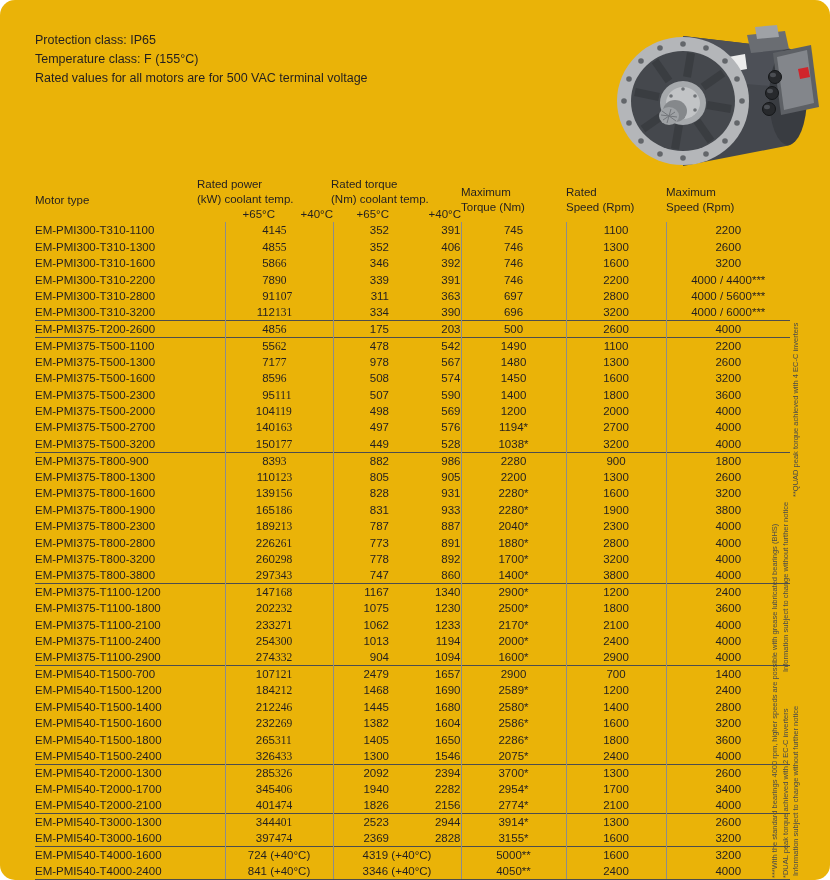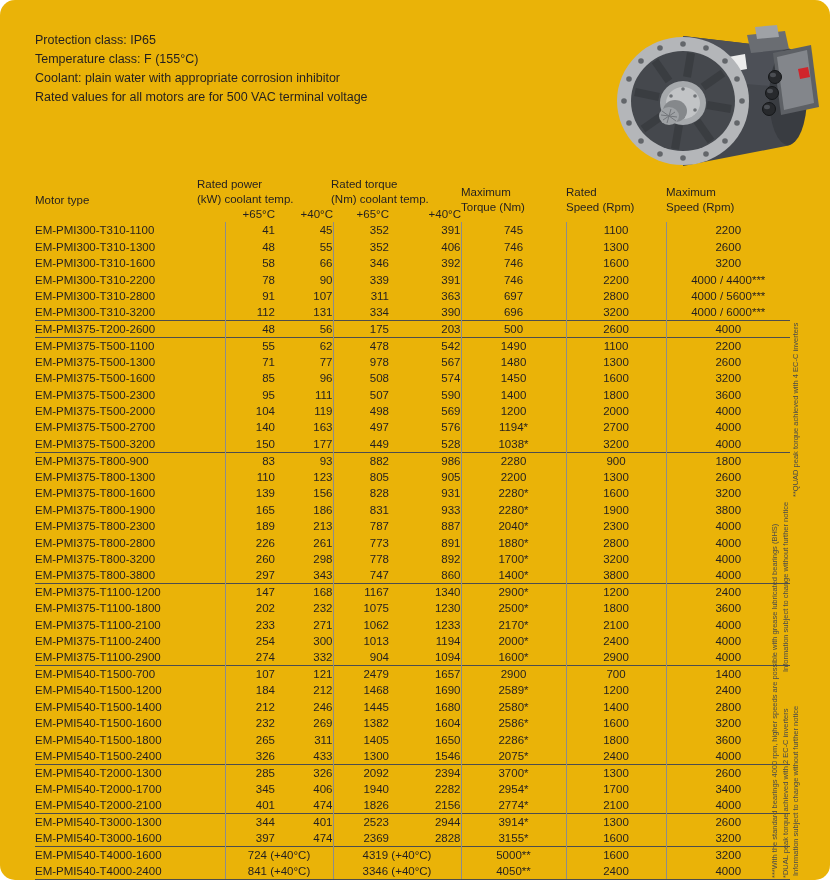--- a/index.html
+++ b/index.html
@@ -19,40 +19,39 @@
   th.h-group { text-align:left; vertical-align:top; line-height:14.5px;margin-top:16px; }
   th.h-group .gi { text-indent:-28px; }
   th.h-group .gt { text-indent:-2px; }
   th.h-tall { text-align:left; vertical-align:bottom; line-height:15px; padding-left:6px; }
   th.h-temp { text-align:right; }
   th.pr-a { padding-right:13px; } th.pr-b { padding-right:15px; }
   th.pr-c { padding-right:8px; } th.pr-d { padding-right:23px; }
   tbody td { height:16.45px; }
   td.c-name { text-align:left; }
   td.c-p65 { text-align:right; padding-right:3px; }
-  td.c-p40 { text-align:right; padding-right:11px; }
+  td.c-p40 { text-align:left; padding-right:11px;font-family:Liberation Serif, serif; }
   td.c-t65 { text-align:right; padding-right:4px; }
   td.c-t40 { text-align:right; padding-right:20px; }
   td.c-max, td.c-rs, td.c-ms, td.c-merge { text-align:center; }
   td.bl { border-left:1px solid #8c8c8c; }
   tbody tr.group-start td { border-top:1.5px solid #4d4d4d; }
   tbody tr:last-child td { border-bottom:1.5px solid #4d4d4d; }
 
   .vnote { position:absolute; font-size:7.5px; line-height:9px; color:#4a4a4a;
            white-space:nowrap; transform-origin:0 0; transform:rotate(-90deg); }
 </style>
 </head>
 <body>
 
 <div class="page">
 
   <div class="intro">
     <div>Protection class: IP65</div>
     <div>Temperature class: F (155°C)</div>
-    <div>Coolant: plain water with appropriate corrosion inhibitor</div>
     <div>Rated values for all motors are for 500 VAC terminal voltage</div>
   </div>
 
   <svg class="motor-svg" viewBox="0 0 215 150" aria-hidden="true">
 
     <path d="M 78,17 L 181,29 A 20,49 0 0 1 181,127 L 78,147 Z" fill="#44474d"></path>
     <path d="M 78,17 L 181,29 A 20,49 0 0 1 201,70 L 80,60 Z" fill="#4d5057"></path>
     <ellipse cx="183" cy="78" rx="19" ry="48" fill="#393c41"></ellipse>
 
     <polygon points="142,16 180,12 184,30 146,34" fill="#6a6d72"></polygon>

